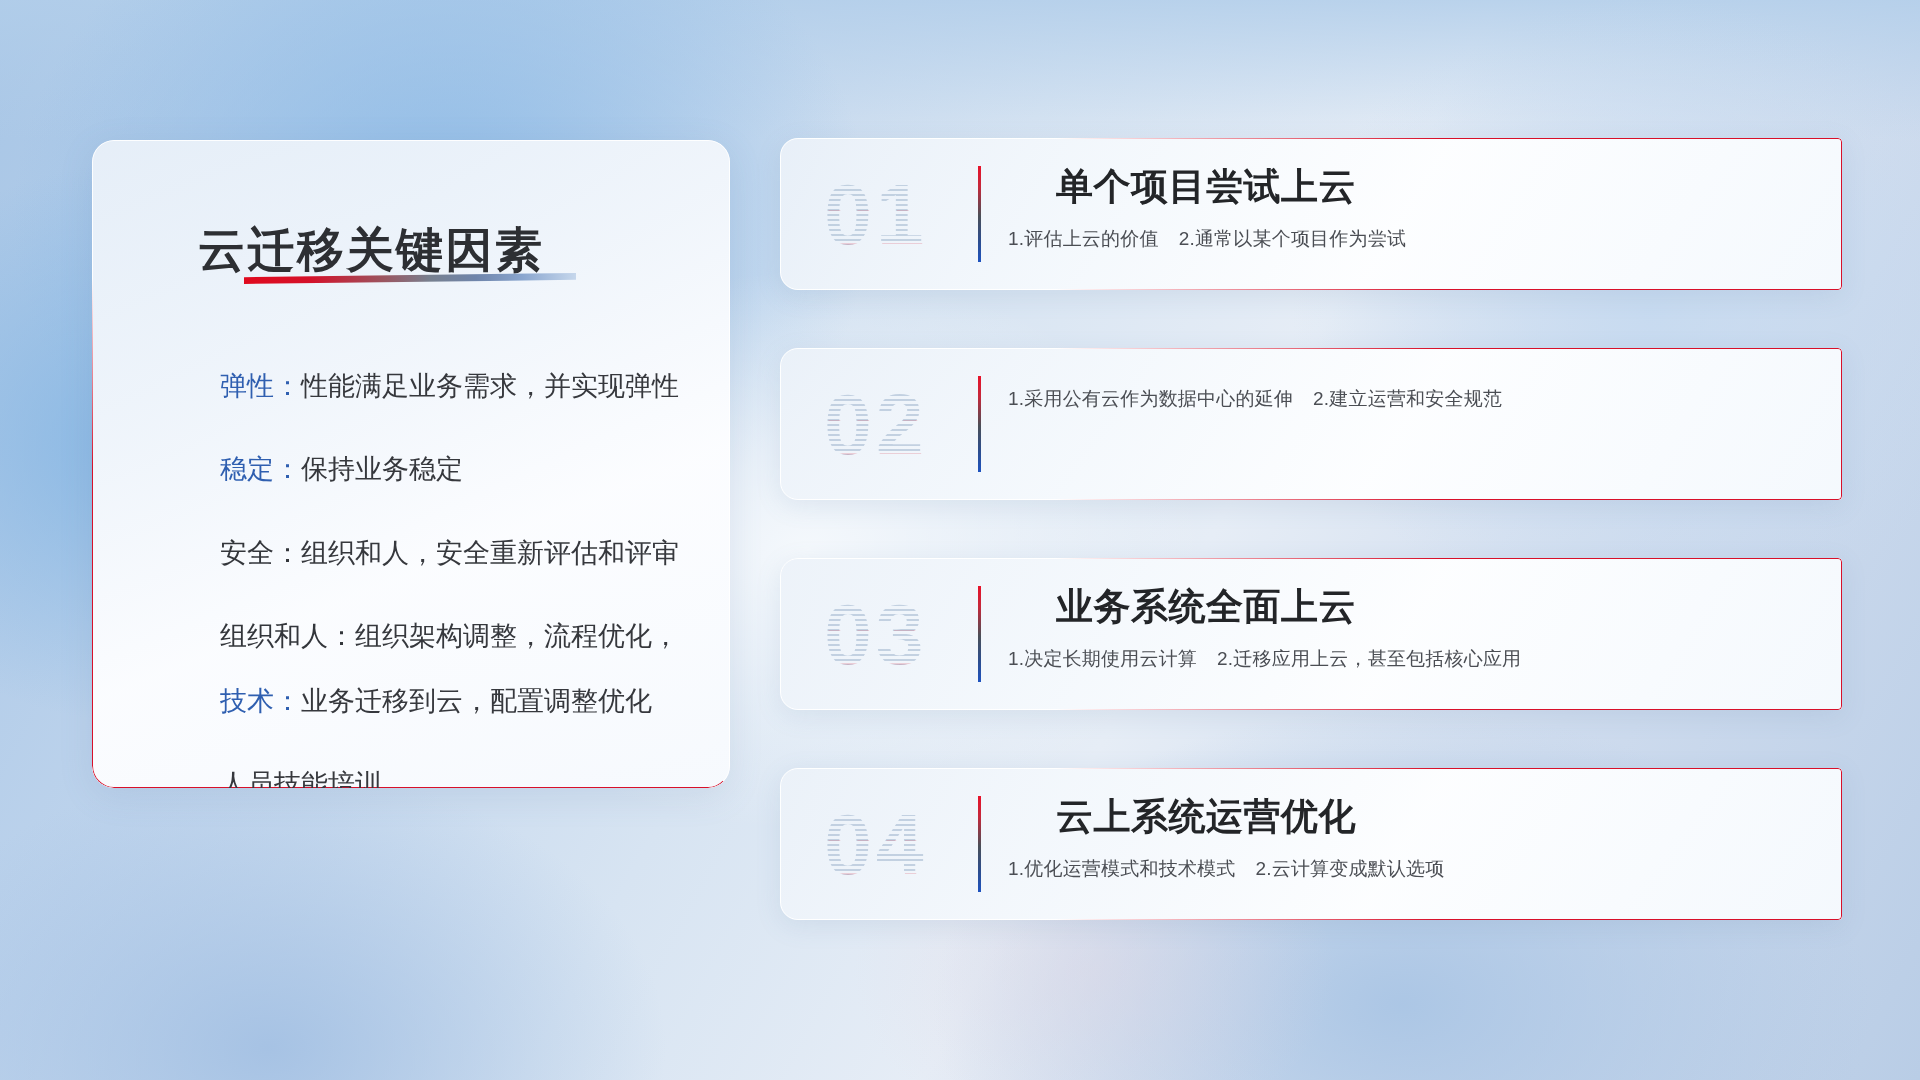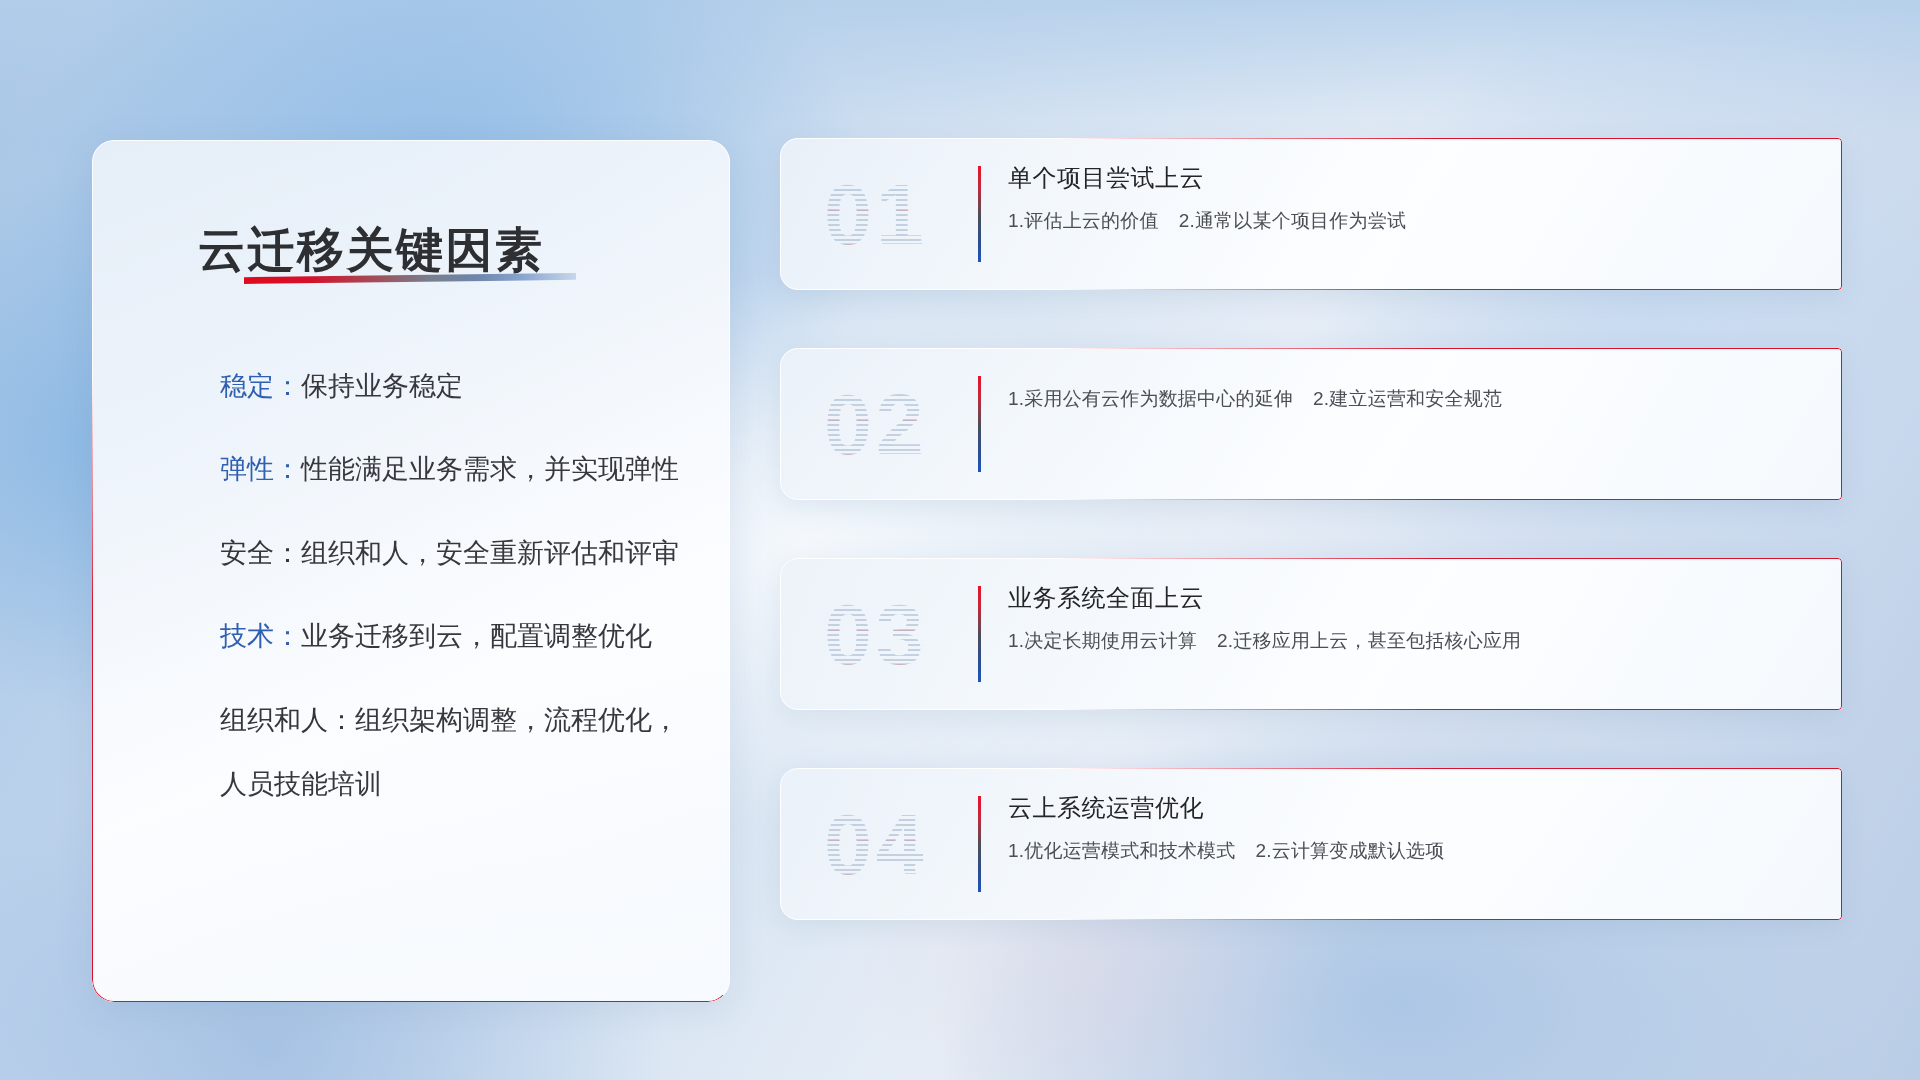--- a/index.html
+++ b/index.html
@@ -27,21 +27,21 @@
   .w-bl{left:-14%;bottom:-32%;width:56%;height:70%;border-radius:50%;
         background:radial-gradient(closest-side,rgba(160,190,226,.85),rgba(160,190,226,0) 74%);}
   .w-pinkish{left:40%;bottom:-12%;width:34%;height:44%;border-radius:50%;
         background:radial-gradient(closest-side,rgba(226,214,226,.42),rgba(226,214,226,0) 74%);}
 
   
   #stage{position:absolute;inset:0;}
 
   
   #left-panel{
-    position:absolute;left:92px;top:140px;width:638px;height:862px;
+    position:absolute;left:92px;top:140px;width:638px;height:648px;
     border-radius:22px;
     background:linear-gradient(158deg,rgba(234,241,249,.93) 0%,rgba(243,247,252,.96) 34%,rgba(252,253,255,.98) 62%,rgba(247,250,254,.97) 100%);
     box-shadow:0 8px 34px rgba(96,128,170,.14);
     overflow:hidden;
   }
   #left-panel .edge-light{
     position:absolute;inset:0;border-radius:22px;pointer-events:none;
     border:1.4px solid rgba(255,255,255,.92);
   }
   #left-panel .edge-red{
@@ -102,21 +102,21 @@
   .card-num.shadow{
     color:#d9475b;opacity:.22;left:45px;
     -webkit-mask-image:repeating-linear-gradient(180deg,transparent 0px,transparent 11px,#000 11px,#000 13px,transparent 13px,transparent 34px);
     mask-image:repeating-linear-gradient(180deg,transparent 0px,transparent 11px,#000 11px,#000 13px,transparent 13px,transparent 34px);
   }
   .card-bar{
     position:absolute;left:198px;top:28px;width:3px;height:96px;
     background:linear-gradient(180deg,#e7122a 0%,#c5283b 22%,#4a4f57 52%,#2c4d8e 78%,#1e53c0 100%);
   }
   .card-body{position:absolute;left:228px;top:24px;right:28px;}
-  .card-heading{font-size:24px;font-weight:400;color:#232528;letter-spacing:.5px;white-space:nowrap;}
+  .card-heading{font-size:37px;font-weight:700;color:#232528;letter-spacing:.5px;white-space:nowrap;margin-left:48px;}
   .card-sub{margin-top:14px;font-size:19px;color:#4b4e54;white-space:nowrap;letter-spacing:.2px;}
   .card-sub .gap{display:inline-block;width:20px;}
 </style>
 </head>
 <body>
 
 <div id="bg">
   <div class="wash w-base"></div>
   <div class="wash w-topstrip"></div>
   <div class="wash w-tl"></div>
@@ -133,37 +133,37 @@
   <section id="left-panel">
     <div class="edge-light"></div>
     <div class="edge-red"></div>
 
     <h1 id="panel-title">云迁移关键因素</h1>
     <div id="title-rule"></div>
 
     <div id="factor-list">
 
       <div class="factor-row accent">
+        <span class="k">弹性：</span><span class="v">性能满足业务需求，并实现弹性</span>
+      </div>
+
+      <div class="factor-row accent">
         <span class="k">稳定：</span><span class="v">保持业务稳定</span>
-      </div>
-
-      <div class="factor-row accent">
-        <span class="k">弹性：</span><span class="v">性能满足业务需求，并实现弹性</span>
       </div>
 
       <div class="factor-row">
         <span class="k">安全：</span><span class="v">组织和人，安全重新评估和评审</span>
       </div>
 
+      <div class="factor-row wrap">
+        <span class="k">组织和人：</span><span class="v">组织架构调整，流程优化，</span>
+      </div>
+
       <div class="factor-row accent">
         <span class="k">技术：</span><span class="v">业务迁移到云，配置调整优化</span>
-      </div>
-
-      <div class="factor-row wrap">
-        <span class="k">组织和人：</span><span class="v">组织架构调整，流程优化，</span>
       </div>
 
       <div class="factor-tail">人员技能培训</div>
     </div>
   </section>
 
   <section id="card-stack">
 
     <article class="card">
       <div class="c-edge-light"></div>

